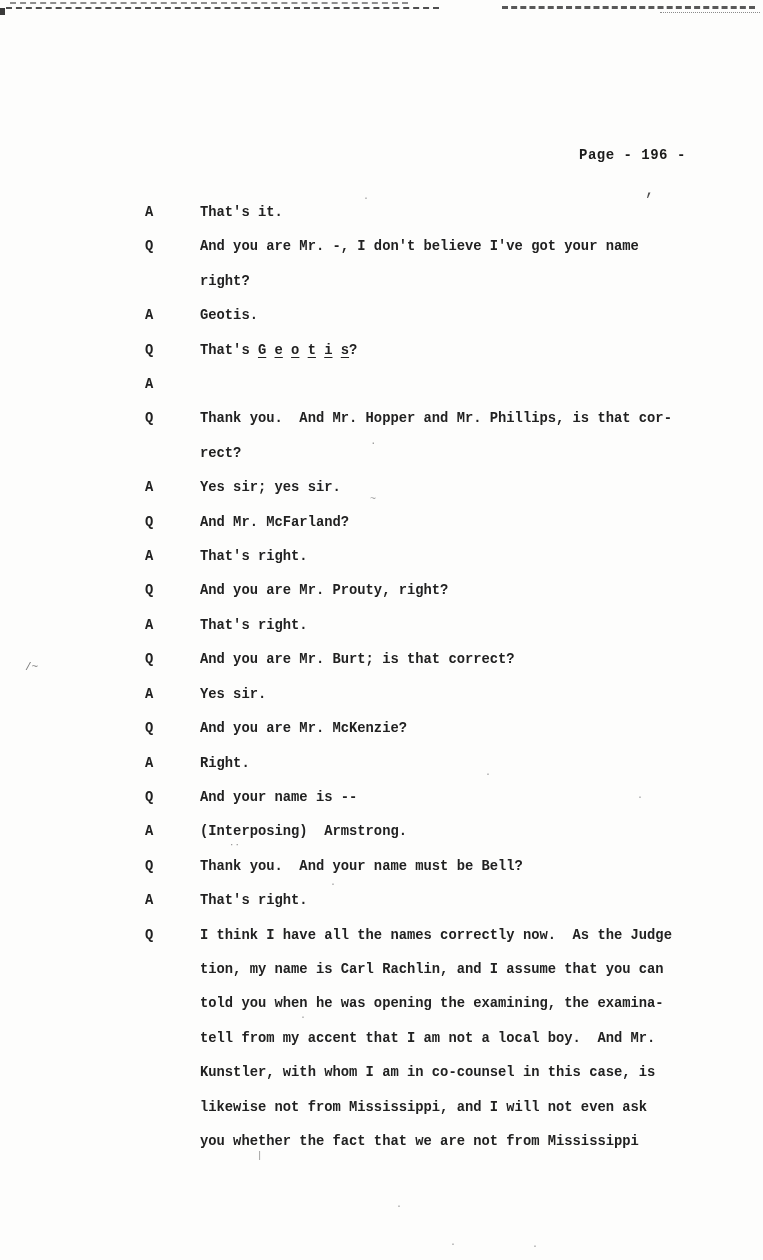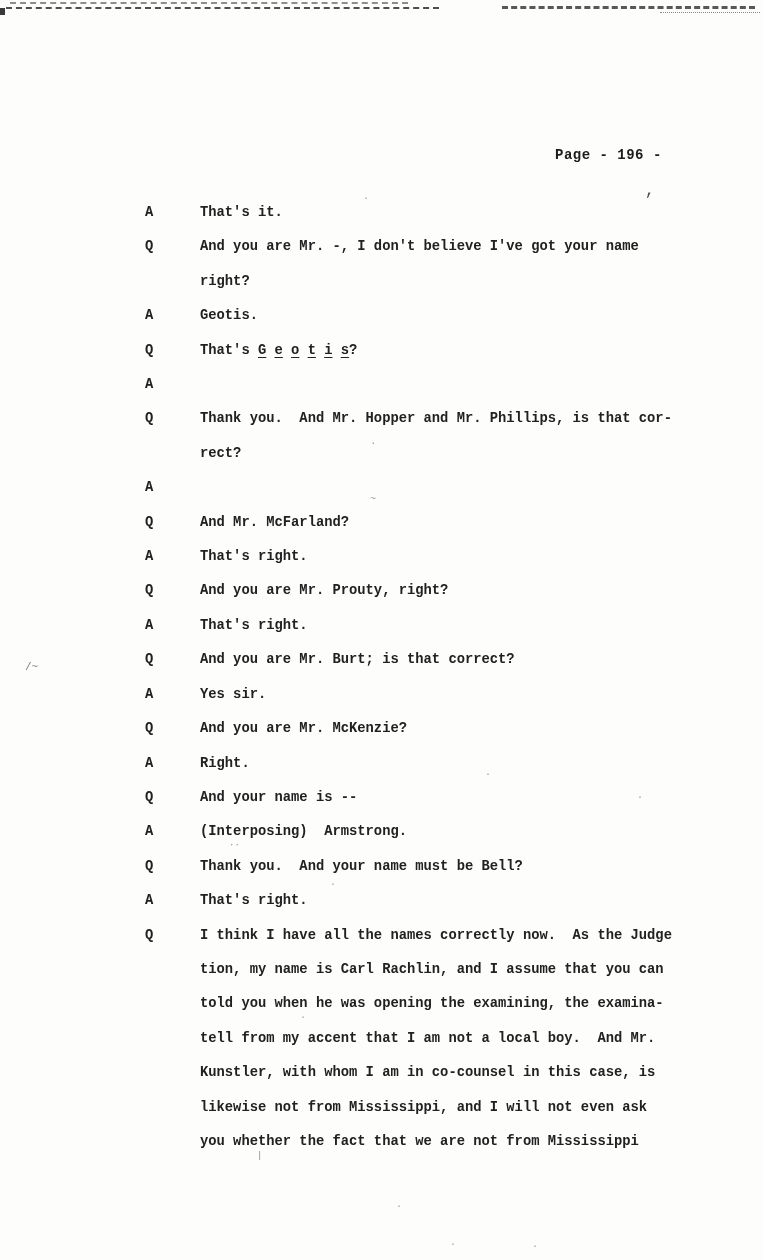--- a/index.html
+++ b/index.html
@@ -17,21 +17,21 @@
   }
   
   .tl { position: absolute; height: 0; }
   .tl-left-sparse { left: 10px; top: 2px; width: 398px; border-top: 2px dashed #6a6a6a; opacity: .75; }
   .tl-left-dense  { left: 6px;  top: 7px; width: 433px; border-top: 2px dashed #4e4e4e; }
   .tl-right-dense { left: 502px; top: 6px; width: 253px; border-top: 3px dashed #474747; opacity: .9; }
   .tl-right-dots  { left: 660px; top: 12px; width: 100px; border-top: 1px dotted #8a8a8a; }
   .corner-mark { position: absolute; left: 0; top: 8px; width: 5px; height: 7px; background: #3a3a3a; }
 
   .page-number {
-    position: absolute; left: 555px; top: 147px;
+    position: absolute; left: 579px; top: 147px;
     font-size: 14px; font-weight: 700; letter-spacing: .5px;
     white-space: pre; color: #1b1b1b;
   }
   .transcript {
     position: absolute; left: 145px; top: 196px; width: 560px;
     font-size: 13.8px; font-weight: 700; line-height: 34.4px;
     color: #212121;
   }
   .row { display: flex; }
   .row .marker { width: 55px; flex: none; }
@@ -78,20 +78,21 @@
       <div class="row">
         <span class="marker">Q</span>
         <span class="text">Thank you.  And Mr. Hopper and Mr. Phillips, is that cor-</span>
       </div>
       <div class="row">
         <span class="marker"></span>
         <span class="text">rect?</span>
       </div>
       <div class="row">
         <span class="marker">A</span>
+        <span class="text">Yes sir; yes sir.</span>
       </div>
       <div class="row">
         <span class="marker">Q</span>
         <span class="text">And Mr. McFarland?</span>
       </div>
       <div class="row">
         <span class="marker">A</span>
         <span class="text">That's right.</span>
       </div>
       <div class="row">

